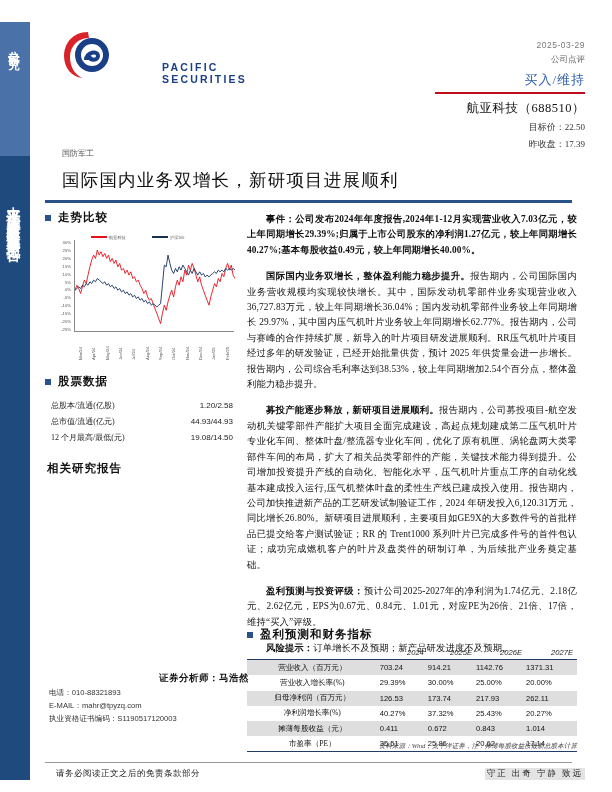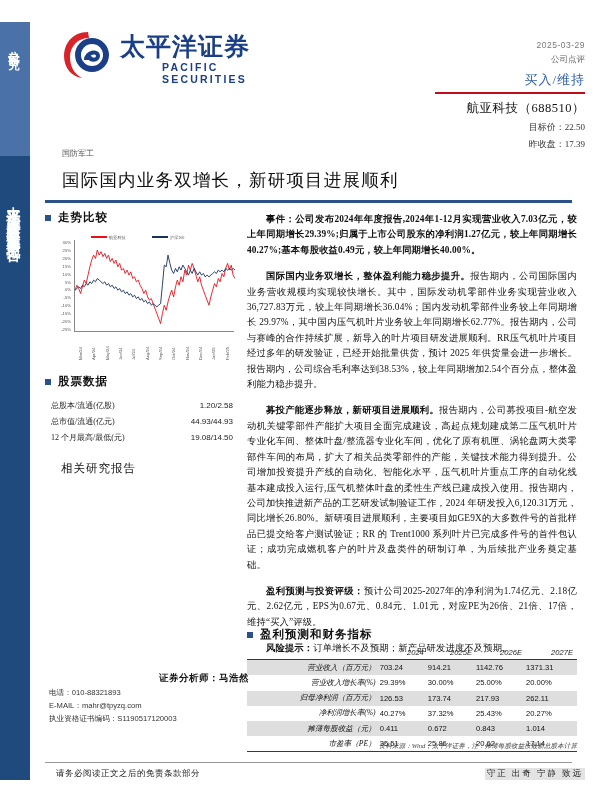--- a/index.html
+++ b/index.html
@@ -98,21 +98,21 @@
   }
   .xtick {
     font-size: 4.2px; color: #555; writing-mode: vertical-rl;
     transform: rotate(180deg); font-family: "Liberation Sans", sans-serif;
   }
 
   .stock-tbl { margin-left: 4px; margin-top: 2px; width: 186px; font-size: 8px; color: #222; }
   .stock-tbl tr td { padding: 1.6px 0; }
   .stock-tbl td.v { text-align: right; font-family: "Liberation Sans", sans-serif; font-size: 8px; }
 
-  .rel-head { margin-left: 16px; margin-top: 14px; font-size: 11.5px; font-weight: normal; color: #111; letter-spacing: 1px;}
+  .rel-head { margin-left: 2px; margin-top: 14px; font-size: 11.5px; font-weight: bold; color: #111; letter-spacing: 1px;}
 
   .analyst { position: absolute; left: 49px; top: 672px; width: 200px; }
   .an-name { font-size: 9.5px; font-weight: bold; color: #111; letter-spacing: 0.5px; text-align: right; }
   .an-line { font-size: 7.6px; color: #333; margin-top: 3px; font-family: "Liberation Sans", sans-serif;}
 
   
   .rcol { position: absolute; left: 247px; top: 212px; width: 330px; }
   .para {
     font-size: 9.3px; color: #111; line-height: 15.4px;
     text-indent: 19px; text-align: justify; margin-bottom: 11px;
@@ -128,21 +128,21 @@
     position: absolute; left: 247px; top: 645px; width: 330px;
     border-collapse: collapse; font-size: 7.6px; color: #111;
   }
   .fin-table th {
     font-weight: normal; text-align: right; padding: 2.6px 4px 2.6px 0;
     border-bottom: 0.8px solid #1f3d6b; font-family: "Liberation Sans", sans-serif;
     font-style: italic; color: #222;
   }
   .fin-table th.lbl { text-align: left; }
   .fin-table td { padding: 2.6px 4px 2.6px 0; text-align: left; font-family: "Liberation Sans", sans-serif;}
-  .fin-table td.lbl { text-align: right; font-family: "Liberation Serif", serif; padding-left: 2px; font-style: italic;}
+  .fin-table td.lbl { text-align: center; font-family: "Liberation Serif", serif; padding-left: 2px;}
   .fin-table tbody tr:nth-child(odd) { background: #dedede; }
   .fin-table tbody tr:last-child td { border-bottom: 0.8px solid #1f3d6b; }
   .src-note {
     position: absolute; left: 247px; top: 742px; width: 330px;
     text-align: right; font-size: 6.6px; color: #444; font-style: italic;
   }
 
   
   .footer-rule { position: absolute; left: 45px; top: 762px; width: 527px; height: 0.8px; background: #999; }
   .footer-left { position: absolute; left: 56px; top: 768px; font-size: 8.5px; color: #222; letter-spacing: 0.5px;}
@@ -160,21 +160,20 @@
     <div class="sb-text sb-text-2">太平洋证券股份有限公司证券研究报告</div>
   </div>
 
   <div class="logo-wrap">
     <svg class="logo-mark" viewBox="0 0 52 50">
       <path d="M26 2 C10 2 2 14 2 26 C2 38 10 47 20 48 C12 44 8 36 8 27 C8 16 16 8 27 8 Z" fill="#d8232a"></path>
       <circle cx="30" cy="25" r="17" fill="#1a3f86"></circle>
       <circle cx="30" cy="25" r="11" fill="#ffffff"></circle>
       <path d="M24 30 C24 22 36 20 36 26 C36 31 28 31 27 26" fill="none" stroke="#1a3f86" stroke-width="4"></path>
     </svg>
-    <div class="logo-cn">太平洋证券</div>
     <div class="logo-en">PACIFIC SECURITIES</div>
   </div>
 
   <div class="hdr-right">
     <div class="hdr-date">2025-03-29</div>
     <div class="hdr-type">公司点评</div>
     <div class="hdr-rating">买入/维持</div>
     <div class="hdr-rule"></div>
     <div class="hdr-stock">航亚科技（688510）</div>
     <div class="hdr-line">目标价：22.50</div>

